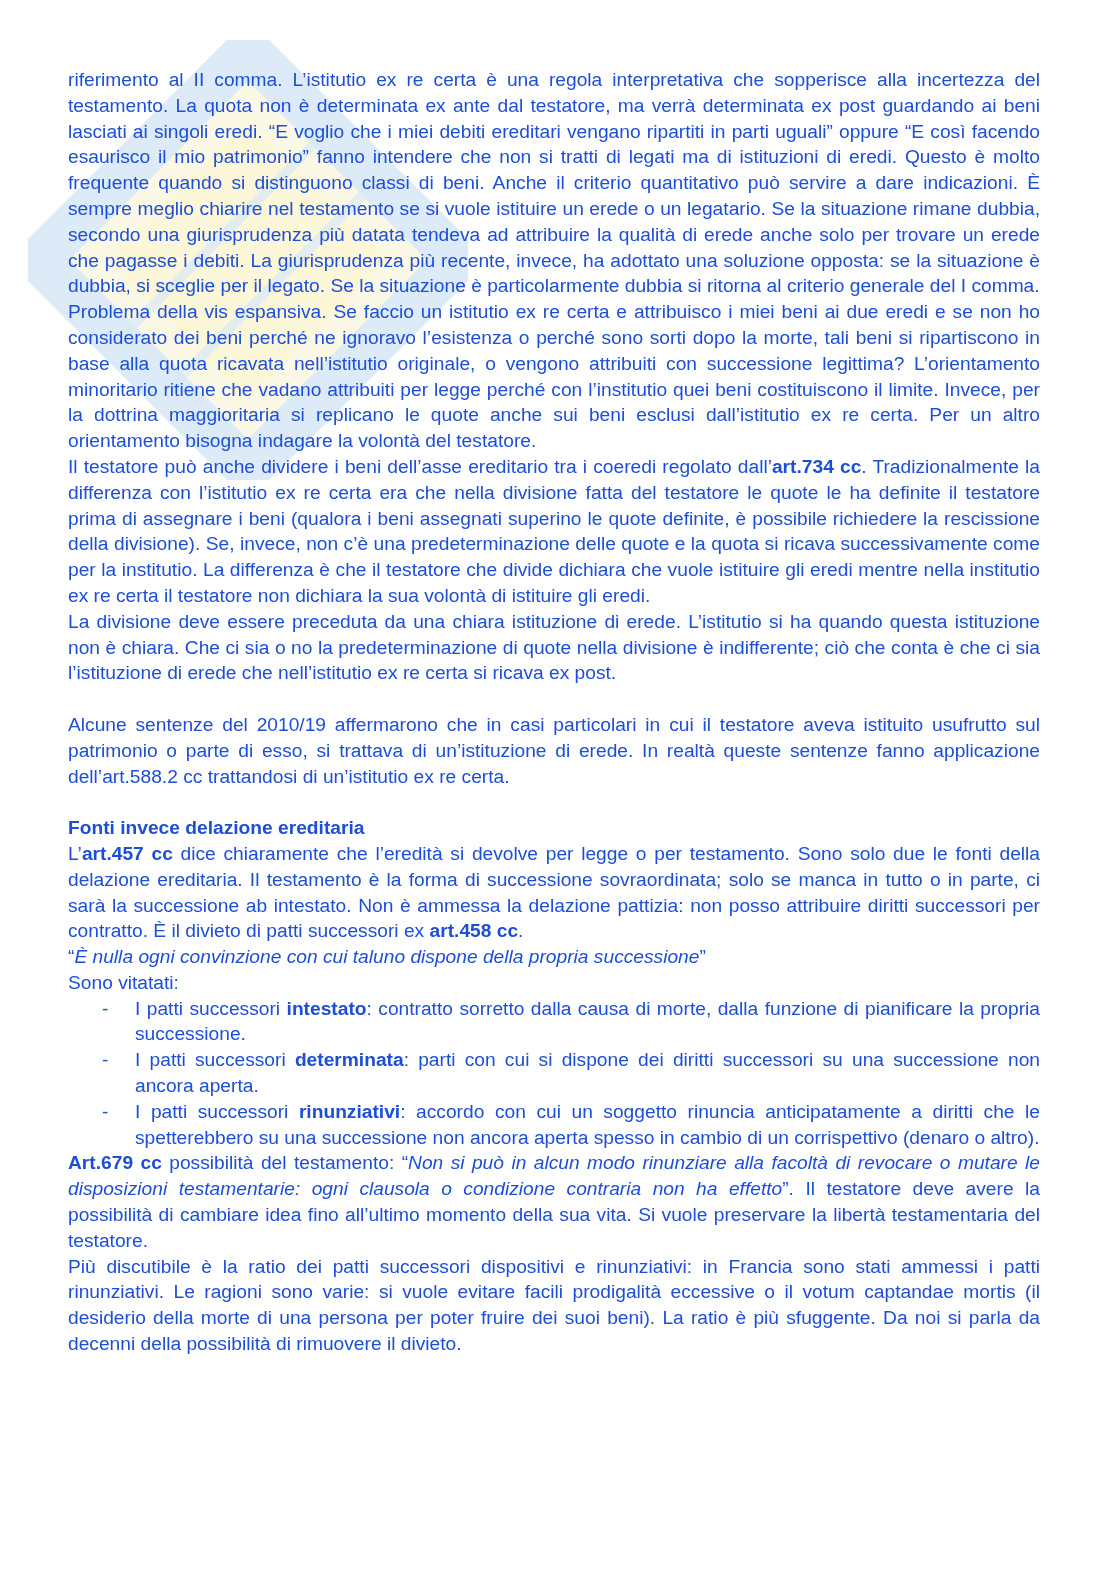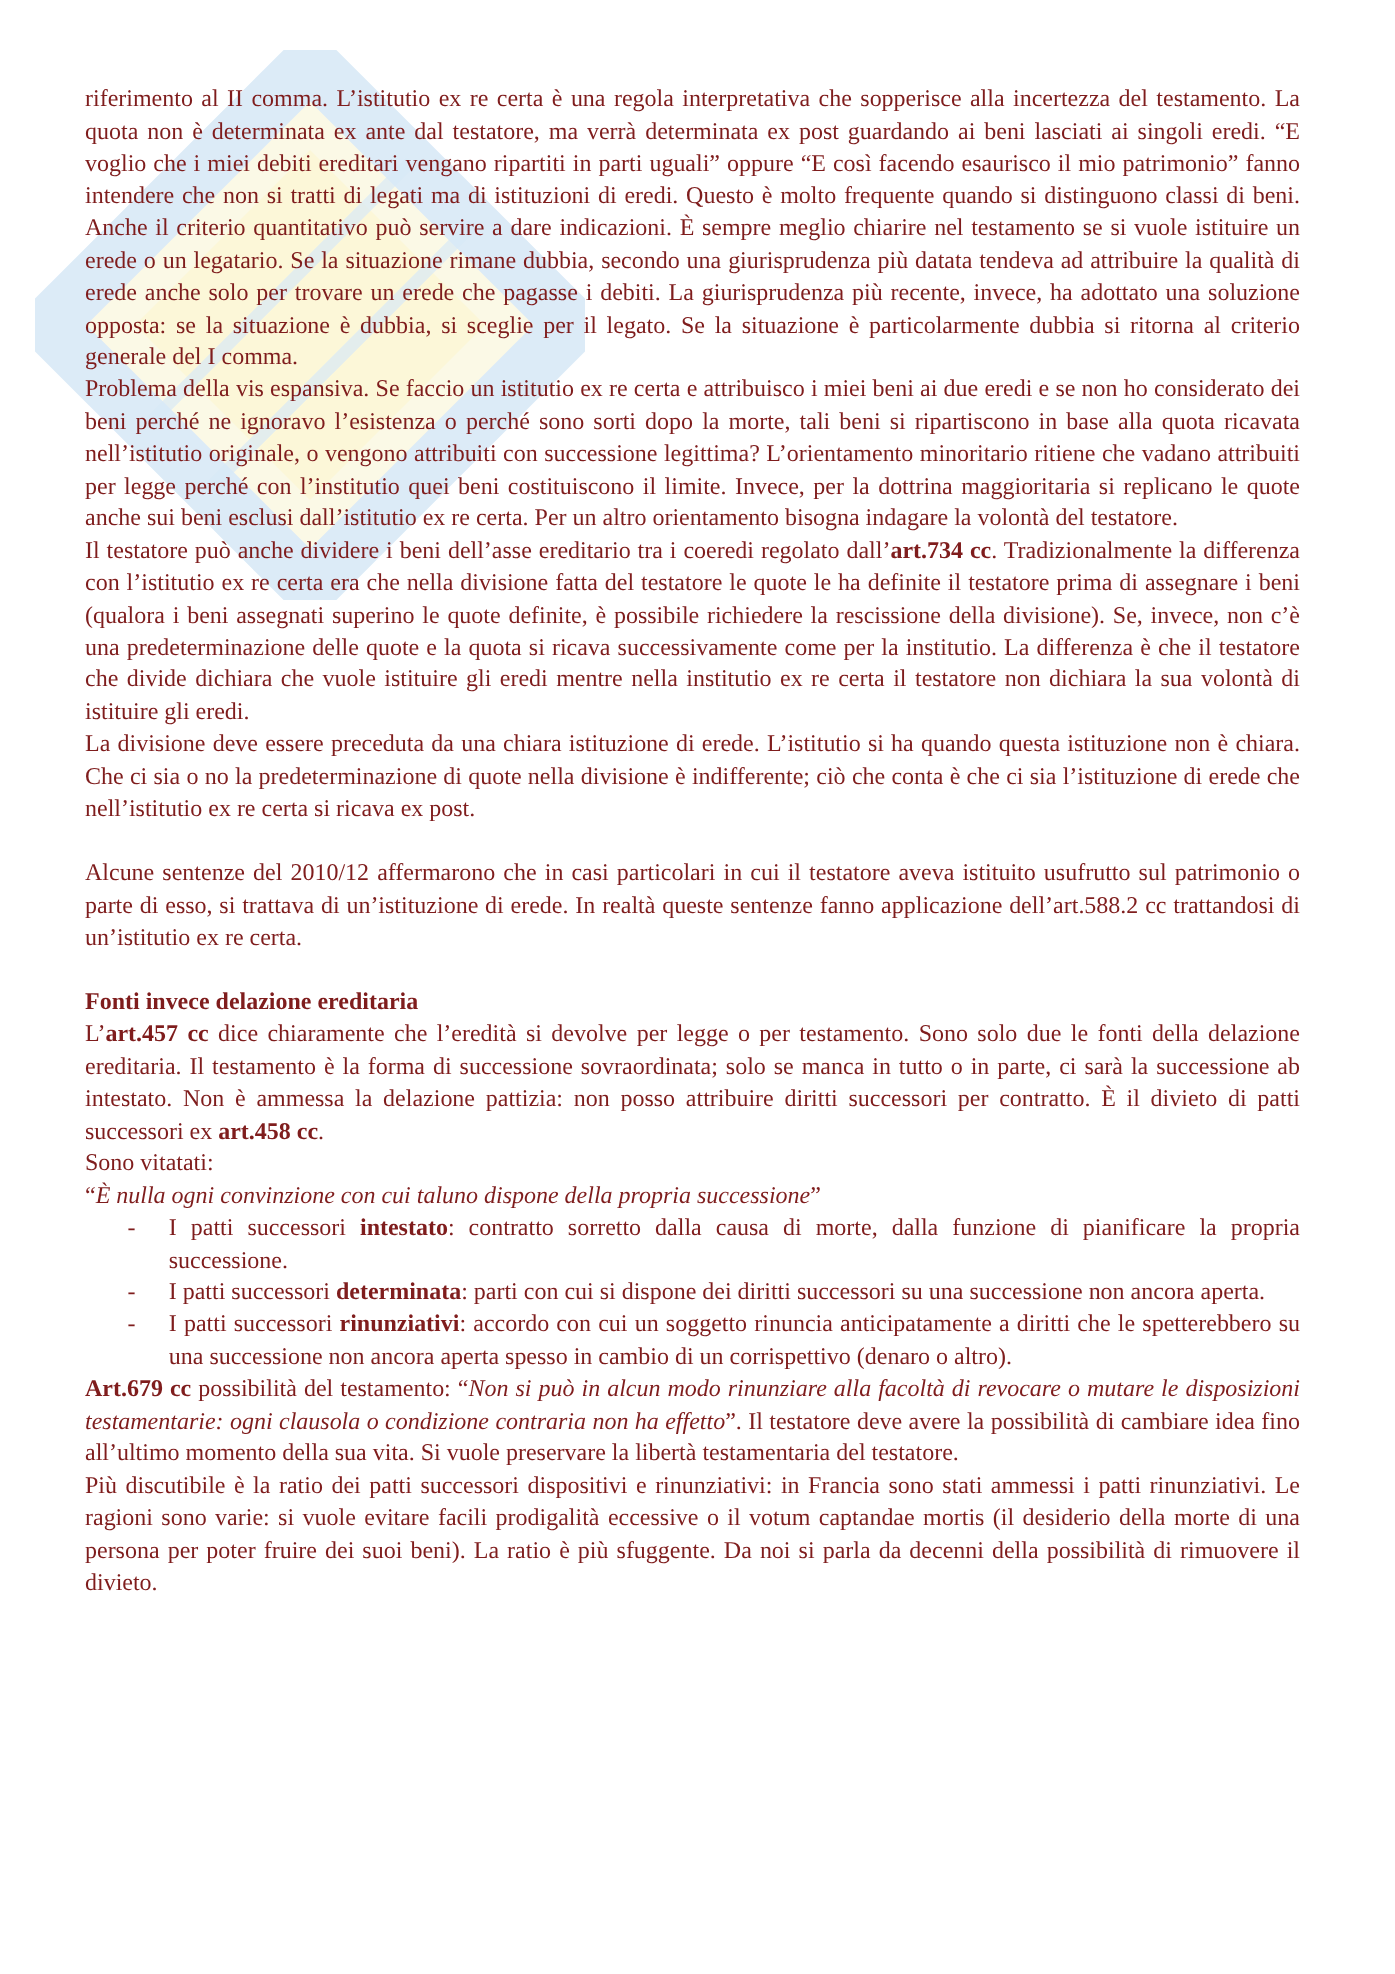--- a/index.html
+++ b/index.html
@@ -20,24 +20,24 @@
       width: 440px;
       height: 440px;
       pointer-events: none;
       z-index: 0;
     }
     .page {
       position: absolute;
       left: 68px;
       top: 67px;
       width: 972px;
-      font-family: Liberation Serif, serif;
+      font-family: Liberation Sans, sans-serif;
       font-size: 19.2px;
       line-height: 25.8px;
-      color: #7f1d1d;
+      color: #1d4ed8;
       z-index: 1;
     }
     p {
       margin: 0;
       text-align: justify;
     }
     p.blank {
       height: 25.8px;
     }
     .heading {
@@ -76,31 +76,31 @@
   <p>riferimento al II comma. L’istitutio ex re certa è una regola interpretativa che sopperisce alla incertezza del testamento. La quota non è determinata ex ante dal testatore, ma verrà determinata ex post guardando ai beni lasciati ai singoli eredi. “E voglio che i miei debiti ereditari vengano ripartiti in parti uguali” oppure “E così facendo esaurisco il mio patrimonio” fanno intendere che non si tratti di legati ma di istituzioni di eredi. Questo è molto frequente quando si distinguono classi di beni. Anche il criterio quantitativo può servire a dare indicazioni. È sempre meglio chiarire nel testamento se si vuole istituire un erede o un legatario. Se la situazione rimane dubbia, secondo una giurisprudenza più datata tendeva ad attribuire la qualità di erede anche solo per trovare un erede che pagasse i debiti. La giurisprudenza più recente, invece, ha adottato una soluzione opposta: se la situazione è dubbia, si sceglie per il legato. Se la situazione è particolarmente dubbia si ritorna al criterio generale del I comma.</p>
 
   <p>Problema della vis espansiva. Se faccio un istitutio ex re certa e attribuisco i miei beni ai due eredi e se non ho considerato dei beni perché ne ignoravo l’esistenza o perché sono sorti dopo la morte, tali beni si ripartiscono in base alla quota ricavata nell’istitutio originale, o vengono attribuiti con successione legittima? L’orientamento minoritario ritiene che vadano attribuiti per legge perché con l’institutio quei beni costituiscono il limite. Invece, per la dottrina maggioritaria si replicano le quote anche sui beni esclusi dall’istitutio ex re certa. Per un altro orientamento bisogna indagare la volontà del testatore.</p>
 
   <p><span>Il testatore può anche dividere i beni dell’asse ereditario tra i coeredi regolato dall’</span><b>art.734 cc</b><span>. Tradizionalmente la differenza con l’istitutio ex re certa era che nella divisione fatta del testatore le quote le ha definite il testatore prima di assegnare i beni (qualora i beni assegnati superino le quote definite, è possibile richiedere la rescissione della divisione). Se, invece, non c’è una predeterminazione delle quote e la quota si ricava successivamente come per la institutio. La differenza è che il testatore che divide dichiara che vuole istituire gli eredi mentre nella institutio ex re certa il testatore non dichiara la sua volontà di istituire gli eredi.</span></p>
 
   <p>La divisione deve essere preceduta da una chiara istituzione di erede. L’istitutio si ha quando questa istituzione non è chiara. Che ci sia o no la predeterminazione di quote nella divisione è indifferente; ciò che conta è che ci sia l’istituzione di erede che nell’istitutio ex re certa si ricava ex post.</p>
 
   <p class="blank"></p>
 
-  <p>Alcune sentenze del 2010/12 affermarono che in casi particolari in cui il testatore aveva istituito usufrutto sul patrimonio o parte di esso, si trattava di un’istituzione di erede. In realtà queste sentenze fanno applicazione dell’art.588.2 cc trattandosi di un’istitutio ex re certa.</p>
+  <p>Alcune sentenze del 2010/19 affermarono che in casi particolari in cui il testatore aveva istituito usufrutto sul patrimonio o parte di esso, si trattava di un’istituzione di erede. In realtà queste sentenze fanno applicazione dell’art.588.2 cc trattandosi di un’istitutio ex re certa.</p>
 
   <p class="blank"></p>
 
   <p class="heading">Fonti invece delazione ereditaria</p>
 
   <p><span>L’</span><b>art.457 cc</b><span> dice chiaramente che l’eredità si devolve per legge o per testamento. Sono solo due le fonti della delazione ereditaria. Il testamento è la forma di successione sovraordinata; solo se manca in tutto o in parte, ci sarà la successione ab intestato. Non è ammessa la delazione pattizia: non posso attribuire diritti successori per contratto. È il divieto di patti successori ex </span><b>art.458 cc</b><span>.</span></p>
 
+  <p><span>“</span><i>È nulla ogni convinzione con cui taluno dispone della propria successione</i><span>”</span></p>
+
   <p>Sono vitatati:</p>
-
-  <p><span>“</span><i>È nulla ogni convinzione con cui taluno dispone della propria successione</i><span>”</span></p>
 
   <ul class="dash-list">
     <li><span class="dash">-</span><span>I patti successori </span><b>intestato</b><span>: contratto sorretto dalla causa di morte, dalla funzione di pianificare la propria successione.</span></li>
     <li><span class="dash">-</span><span>I patti successori </span><b>determinata</b><span>: parti con cui si dispone dei diritti successori su una successione non ancora aperta.</span></li>
     <li><span class="dash">-</span><span>I patti successori </span><b>rinunziativi</b><span>: accordo con cui un soggetto rinuncia anticipatamente a diritti che le spetterebbero su una successione non ancora aperta spesso in cambio di un corrispettivo (denaro o altro).</span></li>
   </ul>
 
 
   <p><b>Art.679 cc</b><span> possibilità del testamento: “</span><i>Non si può in alcun modo rinunziare alla facoltà di revocare o mutare le disposizioni testamentarie: ogni clausola o condizione contraria non ha effetto</i><span>”. Il testatore deve avere la possibilità di cambiare idea fino all’ultimo momento della sua vita. Si vuole preservare la libertà testamentaria del testatore.</span></p>
 

